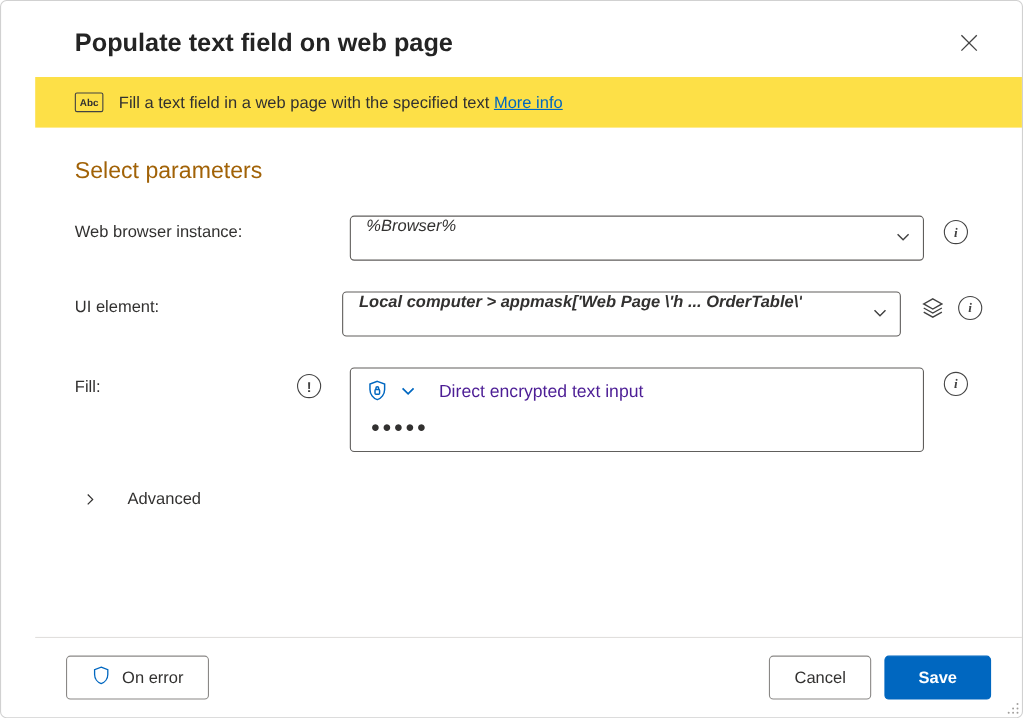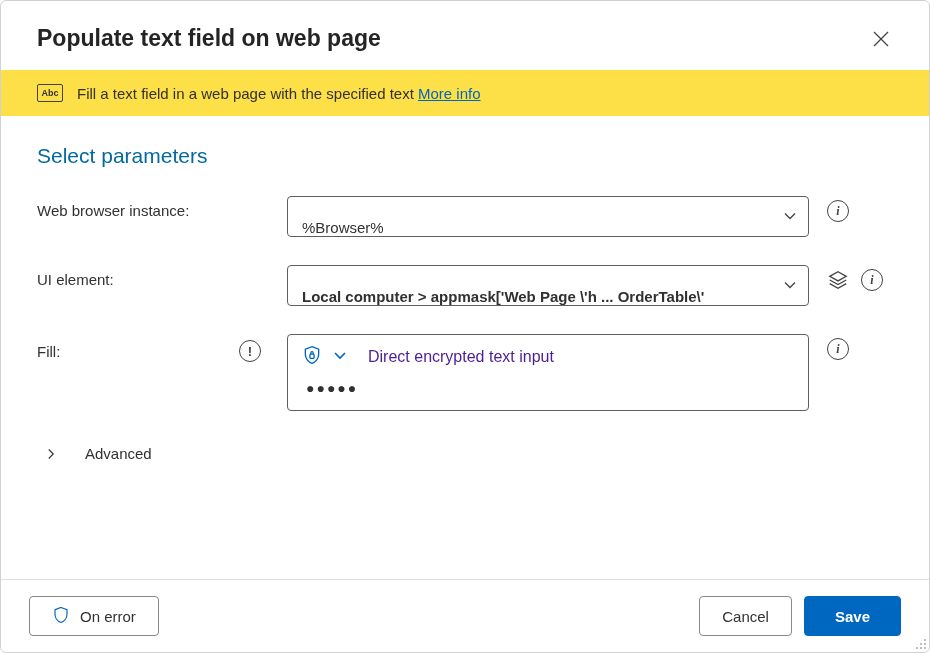--- a/index.html
+++ b/index.html
@@ -17,20 +17,21 @@
       overflow: hidden;
     }
     .dialog {
       width: 100%;
       height: 100%;
       border: 1px solid #d1d1d1;
       border-radius: 6px;
       display: flex;
       flex-direction: column;
       position: relative;
+      padding-left: 31px;
     }
     .header {
       padding: 24px 36px 18px 36px;
       display: flex;
       align-items: center;
       justify-content: space-between;
     }
     .title {
       font-size: 23px;
       font-weight: 600;
@@ -70,21 +71,21 @@
       color: #0067c0;
       text-decoration: underline;
     }
     .content {
       flex: 1;
       padding: 28px 36px 10px 36px;
       overflow: auto;
     }
     .section-title {
       font-size: 21px;
-      color: #0369a1;
+      color: #a16207;
       margin-bottom: 28px;
     }
     .param-row {
       display: flex;
       align-items: flex-start;
       margin-bottom: 28px;
       gap: 8px;
     }
     .param-label-col {
       width: 242px;
@@ -107,23 +108,24 @@
     }
     .select-field {
       width: 100%;
       height: 41px;
       border: 1px solid #605e5c;
       border-radius: 4px;
       padding: 0 40px 0 14px;
       font-size: 15px;
       background: #fff;
       display: flex;
-      align-items: flex-end;
+      align-items: flex-start;
       position: relative;
       cursor: pointer;
+      font-style: italic;
     }
     .select-field .value-text {
       white-space: nowrap;
       overflow: hidden;
       text-overflow: ellipsis;
     }
     .chevron-container {
       position: absolute;
       right: 10px;
       top: 50%;

